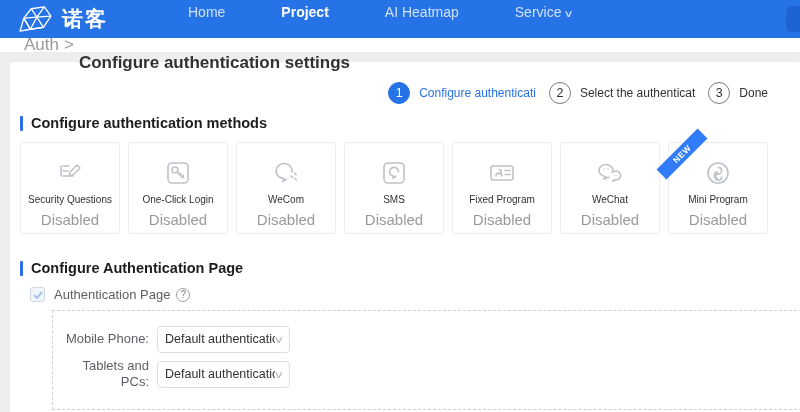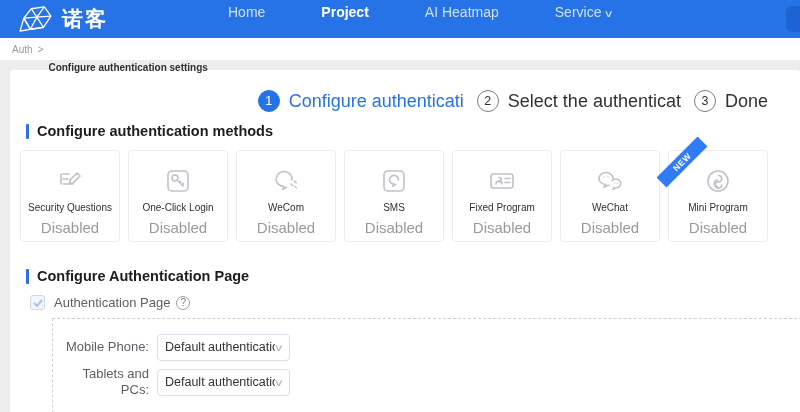--- a/index.html
+++ b/index.html
@@ -1,50 +1,50 @@
 <!DOCTYPE html>
 <html><head>
 <meta charset="utf-8">
 <style>
   * { margin:0; padding:0; box-sizing:border-box; }
   html,body { width:800px; height:412px; overflow:hidden; }
   body { font-family:"Liberation Sans", sans-serif; background:#ededed; color:#303133; }
 
   
-  .navbar { position:relative; height:38px; background:#2673e8; display:flex; align-items:center; padding:0 16px;gap:40px; }
+  .navbar { position:relative; height:38px; background:#2673e8; display:flex; align-items:center; padding:0 16px; }
   .logo { display:flex; align-items:center; gap:8px; width:130px; }
   .logo-mark { width:38px; height:28px; }
   .logo-text { color:#fff; font-size:21px; font-weight:bold; letter-spacing:2px; }
   .nav-items { display:flex; align-items:center; margin-left:14px; }
   .nav-item { position:relative; color:rgba(255,255,255,0.78); font-size:14px; padding:0 9px; margin:0 19px; height:52px; line-height:38px; cursor:pointer; }
   .nav-item.active { color:#fff; font-weight:bold; }
   .nav-item.active::after { content:""; position:absolute; left:6px; right:6px; bottom:0; height:3px; background:#fff; border-radius:2px; }
   .nav-caret { font-size:10px; margin-left:4px; display:inline-block; transform:scaleX(1.4); }
   .edge-btn { position:absolute; right:-8px; top:6px; width:22px; height:26px; background:#1d63d4; border-radius:6px; }
 
   
-  .breadcrumb { height:22px; background:#fff; display:flex; align-items:center; padding:0 12px; font-size:10px; }
+  .breadcrumb { height:14px; background:#fff; display:flex; align-items:center; padding:0 24px; font-size:17px; }
   .crumb-parent { color:#999; }
   .crumb-sep { color:#999; margin:0 5px; }
   .crumb-current { color:#303133; font-weight:bold;margin-top:36px; }
 
   
   .page { padding:10px 0 0 10px; }
   .card { background:#fff; border-radius:3px 3px 0 0; min-height:334px; padding-bottom:8px; }
 
   
   .stepper { display:flex; align-items:center; justify-content:flex-end; gap:13px; padding:17px 32px 0 0; height:45px; }
   .step { display:flex; align-items:center; gap:9px; }
   .step-circle { width:22px; height:22px; border-radius:50%; display:flex; align-items:center; justify-content:center; font-size:12.5px; border:1px solid #7d7d7d; color:#303133; background:#fff; }
   .step.active .step-circle { background:#2673e8; border-color:#2673e8; color:#fff; }
-  .step-label { font-size:18px; color:#303133; }
+  .step-label { font-size:12px; color:#303133; }
   .step.active .step-label { color:#2673e8; }
 
   
-  .section-header { display:flex; align-items:center; margin:8px 0 11px 16px; }
+  .section-header { display:flex; align-items:center; margin:8px 0 11px 10px; }
   .section-bar { width:3px; height:15px; background:#2d6fe8; margin-right:8px; border-radius:1px; }
   .section-title { font-size:14.5px; font-weight:bold; color:#1d1d1f; }
 
   
   .cards { display:flex; gap:8px; padding:0 10px; }
   .mcard { position:relative; width:100px; height:92px; border:1px solid #ececec; border-radius:4px; background:#fff; text-align:center; padding-top:13px; cursor:pointer; }
   .mcard-icon { height:34px; display:flex; align-items:center; justify-content:center; }
   .mcard-icon svg { stroke:#bfc3c9; fill:none; stroke-width:1.6; stroke-linecap:round; stroke-linejoin:round; }
   .mcard-name { font-size:10px; color:#303133; margin-top:4px; white-space:nowrap; }
   .mcard-status { font-size:15px; color:#9a9a9a; margin-top:6px; }

